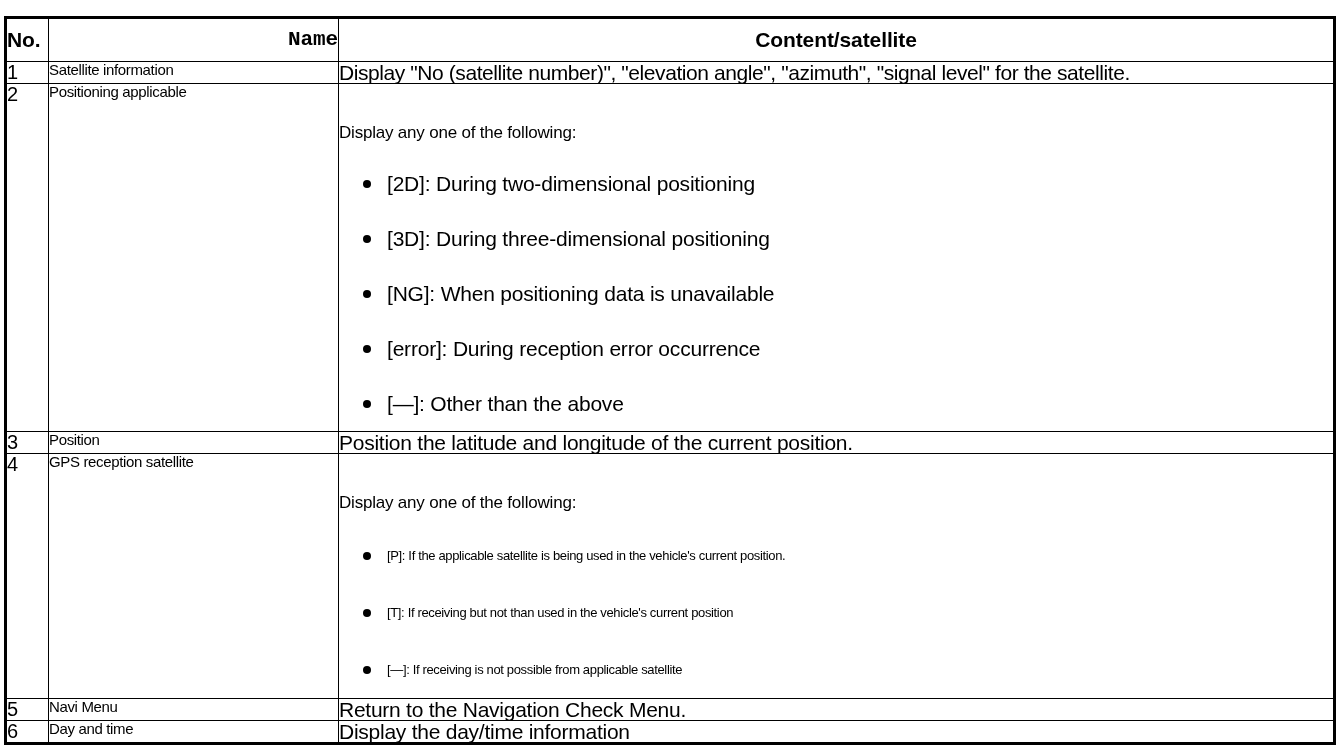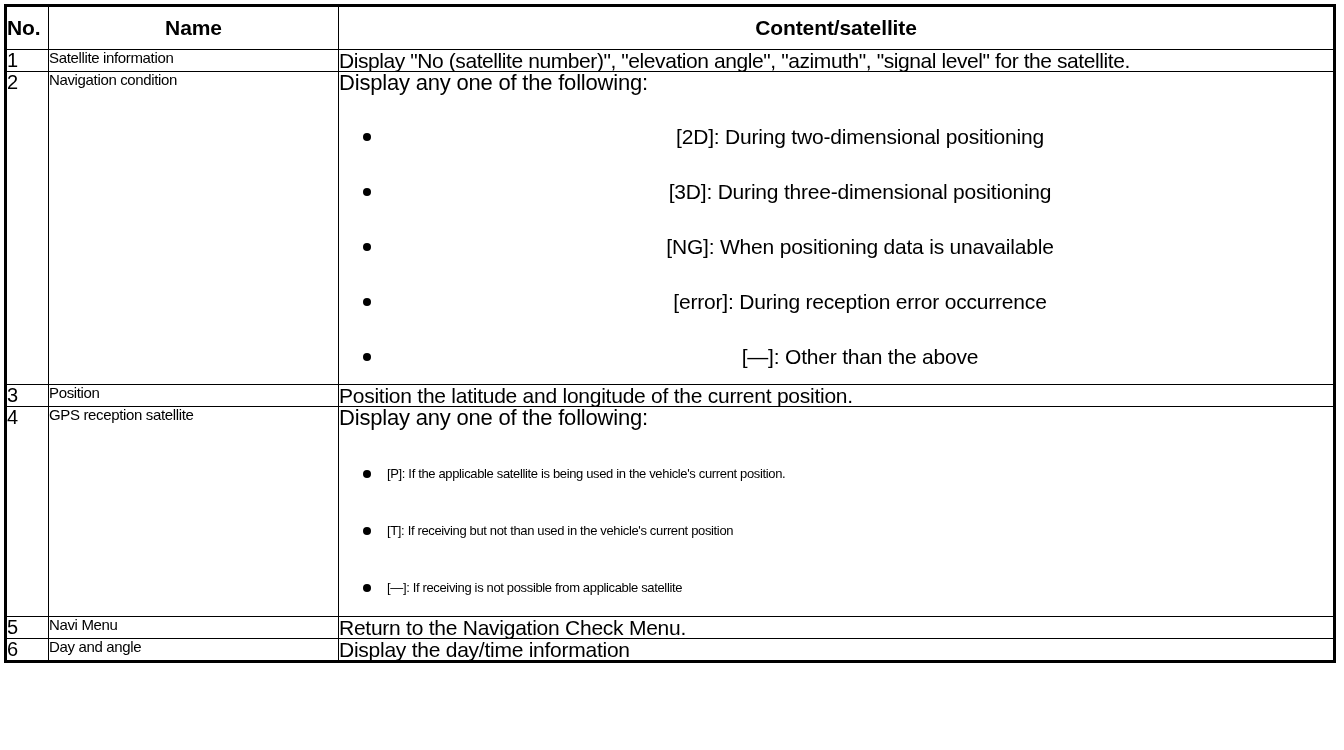--- a/index.html
+++ b/index.html
@@ -19,21 +19,21 @@
   .page {
     position: relative;
     width: 1344px;
     height: 750px;
     background: #ffffff;
   }
 
   table.spec-table {
     position: absolute;
     left: 4px;
-    top: 4px;
+    top: 16px;
     width: 1329px;
     border-collapse: collapse;
     table-layout: fixed;
     border: 3px solid #000000;
     background: #ffffff;
   }
 
   table.spec-table col.col-no      { width: 43px; }
   table.spec-table col.col-name    { width: 290px; }
   table.spec-table col.col-content { width: 996px; }
@@ -48,21 +48,21 @@
 
   
   thead th {
     height: 42px;
     font-weight: bold;
     font-size: 21px;
     line-height: 42px;
     letter-spacing: -0.1px;
   }
   th.h-no      { text-align: left;   padding-left: 5px; }
-  th.h-name    { text-align: center; }
+  th.h-name    { text-align: right; font-family: Liberation Mono, monospace; }
   th.h-content { text-align: center; }
 
   
   td.c-no {
     font-size: 20px;
     line-height: 1;
     padding: 9px 0 10px 5px;
     text-align: left;
   }
   td.c-name {
@@ -74,23 +74,24 @@
   }
   td.c-content {
     font-size: 21px;
     line-height: 1;
     padding: 9px 0 10px 9px;
     letter-spacing: -0.2px;
   }
 
   td.c-content .lead {
     display: block;
-    font-size: 22px;
+    font-size: 17px;
     letter-spacing: -0.2px;
     white-space: nowrap;
+    margin-top: 40px;
   }
   td.c-content .oneline {
     display: block;
     font-size: 21px;
     letter-spacing: -0.25px;
     white-space: nowrap;
   }
 
   
   td.c-content .oneline.tight {
@@ -121,21 +122,20 @@
 
   
   ul.bullets.wide li {
     height: 55px;
     line-height: 55px;
     font-size: 21px;
     letter-spacing: -0.2px;
   }
   ul.bullets.wide {
     margin-top: 15px;
-    text-align: center;
   }
 
   
   ul.bullets.narrow li {
     height: 57px;
     line-height: 57px;
     font-size: 13px;
     letter-spacing: -0.35px;
   }
   ul.bullets.narrow {
@@ -167,21 +167,21 @@
       <tr>
         <td class="c-no">1</td>
         <td class="c-name">Satellite information</td>
         <td class="c-content">
           <span class="oneline tight">Display "No (satellite number)", "elevation angle", "azimuth", "signal level" for the satellite.</span>
         </td>
       </tr>
 
       <tr>
         <td class="c-no">2</td>
-        <td class="c-name">Navigation condition</td>
+        <td class="c-name">Positioning applicable</td>
         <td class="c-content">
           <span class="lead">Display any one of the following:</span>
           <ul class="bullets wide">
             <li><span class="dot"></span><span>[2D]: During two-dimensional positioning</span></li>
             <li><span class="dot"></span><span>[3D]: During three-dimensional positioning</span></li>
             <li><span class="dot"></span><span>[NG]: When positioning data is unavailable</span></li>
             <li><span class="dot"></span><span>[error]: During reception error occurrence</span></li>
             <li><span class="dot"></span><span>[—]: Other than the above</span></li>
           </ul>
         </td>
@@ -211,21 +211,21 @@
       <tr>
         <td class="c-no">5</td>
         <td class="c-name">Navi Menu</td>
         <td class="c-content">
           <span class="oneline">Return to the Navigation Check Menu.</span>
         </td>
       </tr>
 
       <tr>
         <td class="c-no">6</td>
-        <td class="c-name">Day and angle</td>
+        <td class="c-name">Day and time</td>
         <td class="c-content">
           <span class="oneline">Display the day/time information</span>
         </td>
       </tr>
 
     </tbody>
   </table>
 
 </div>
 

